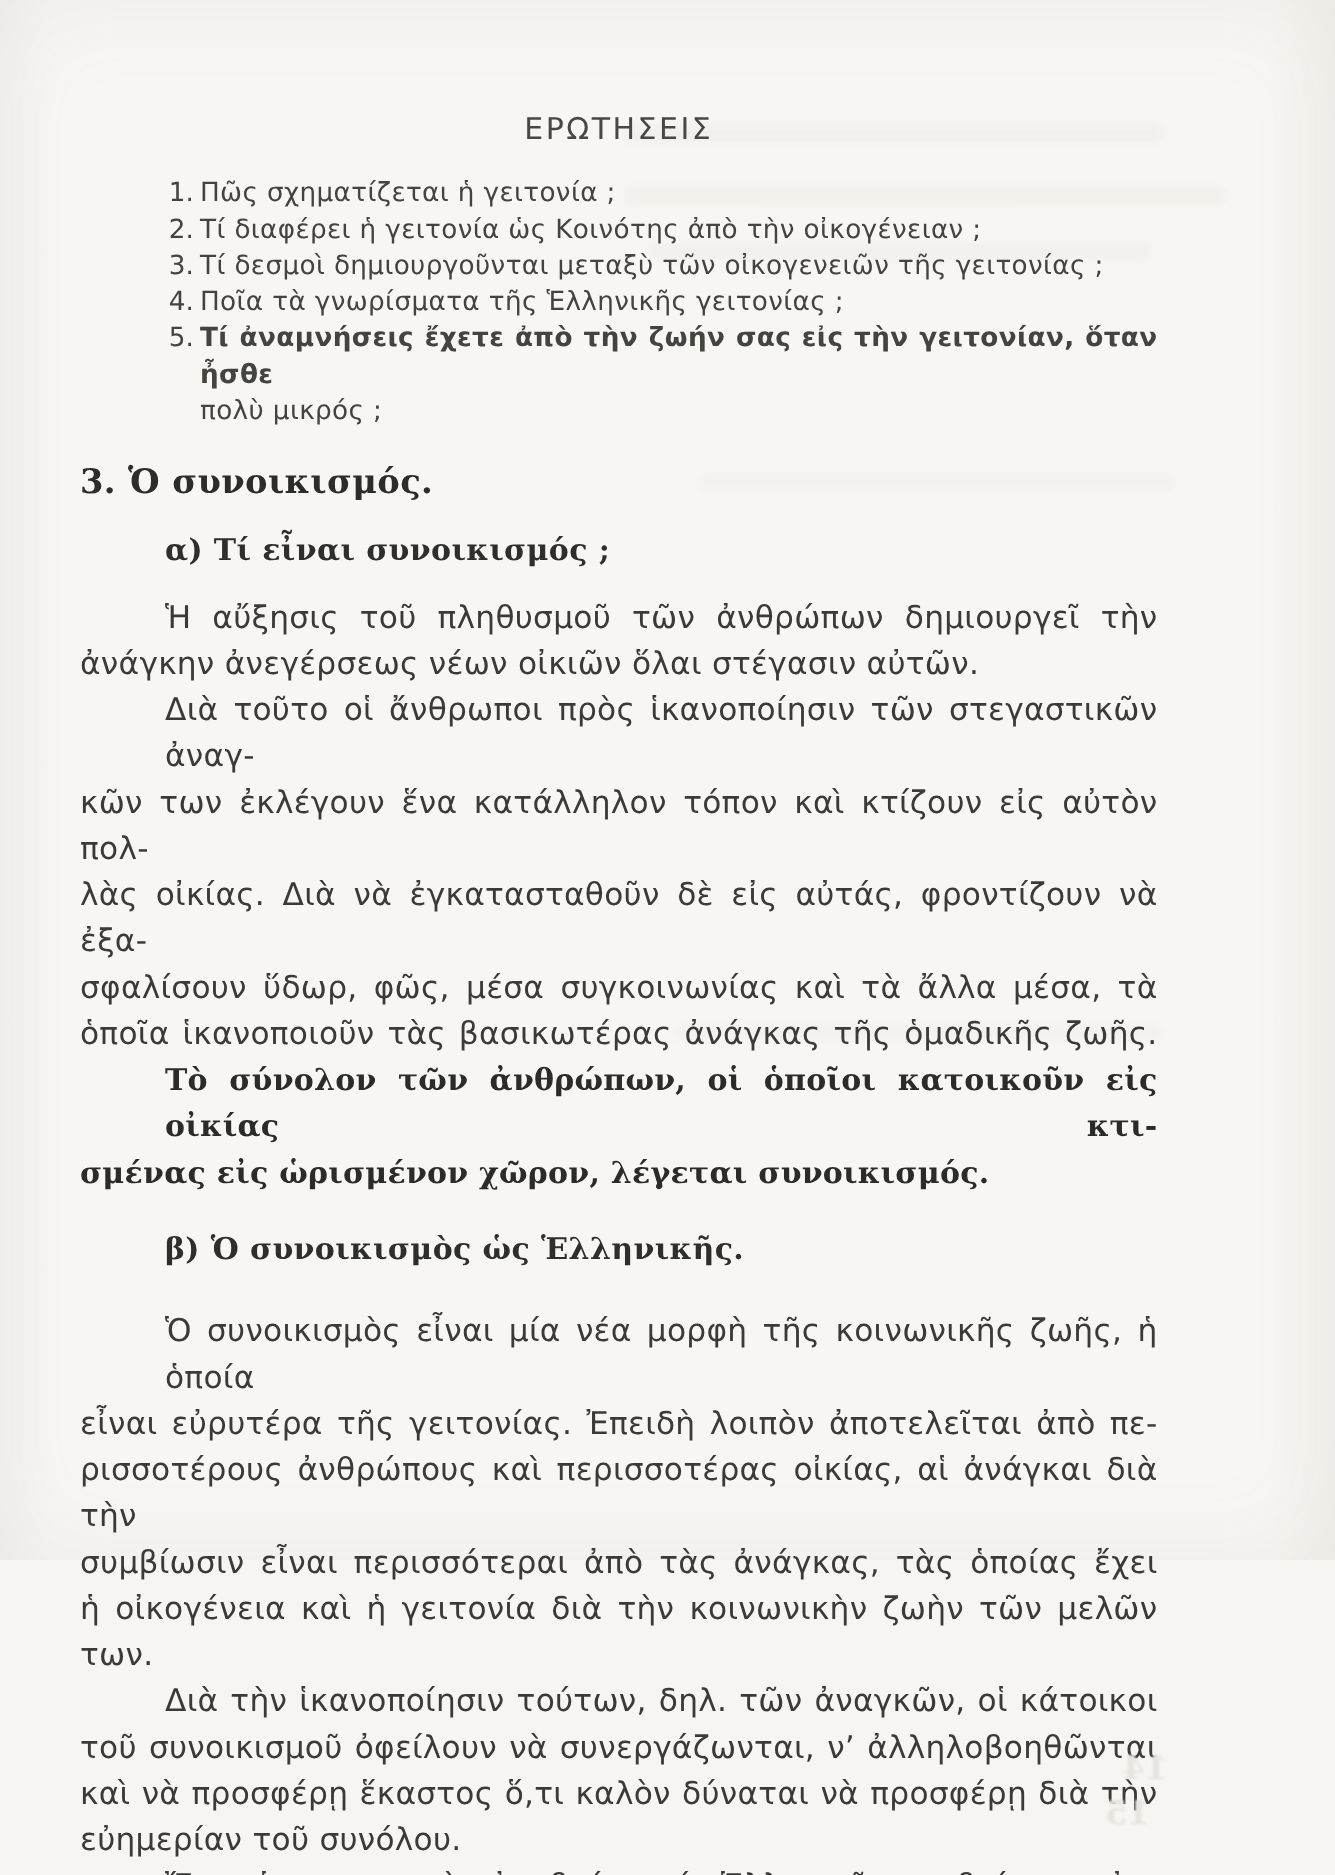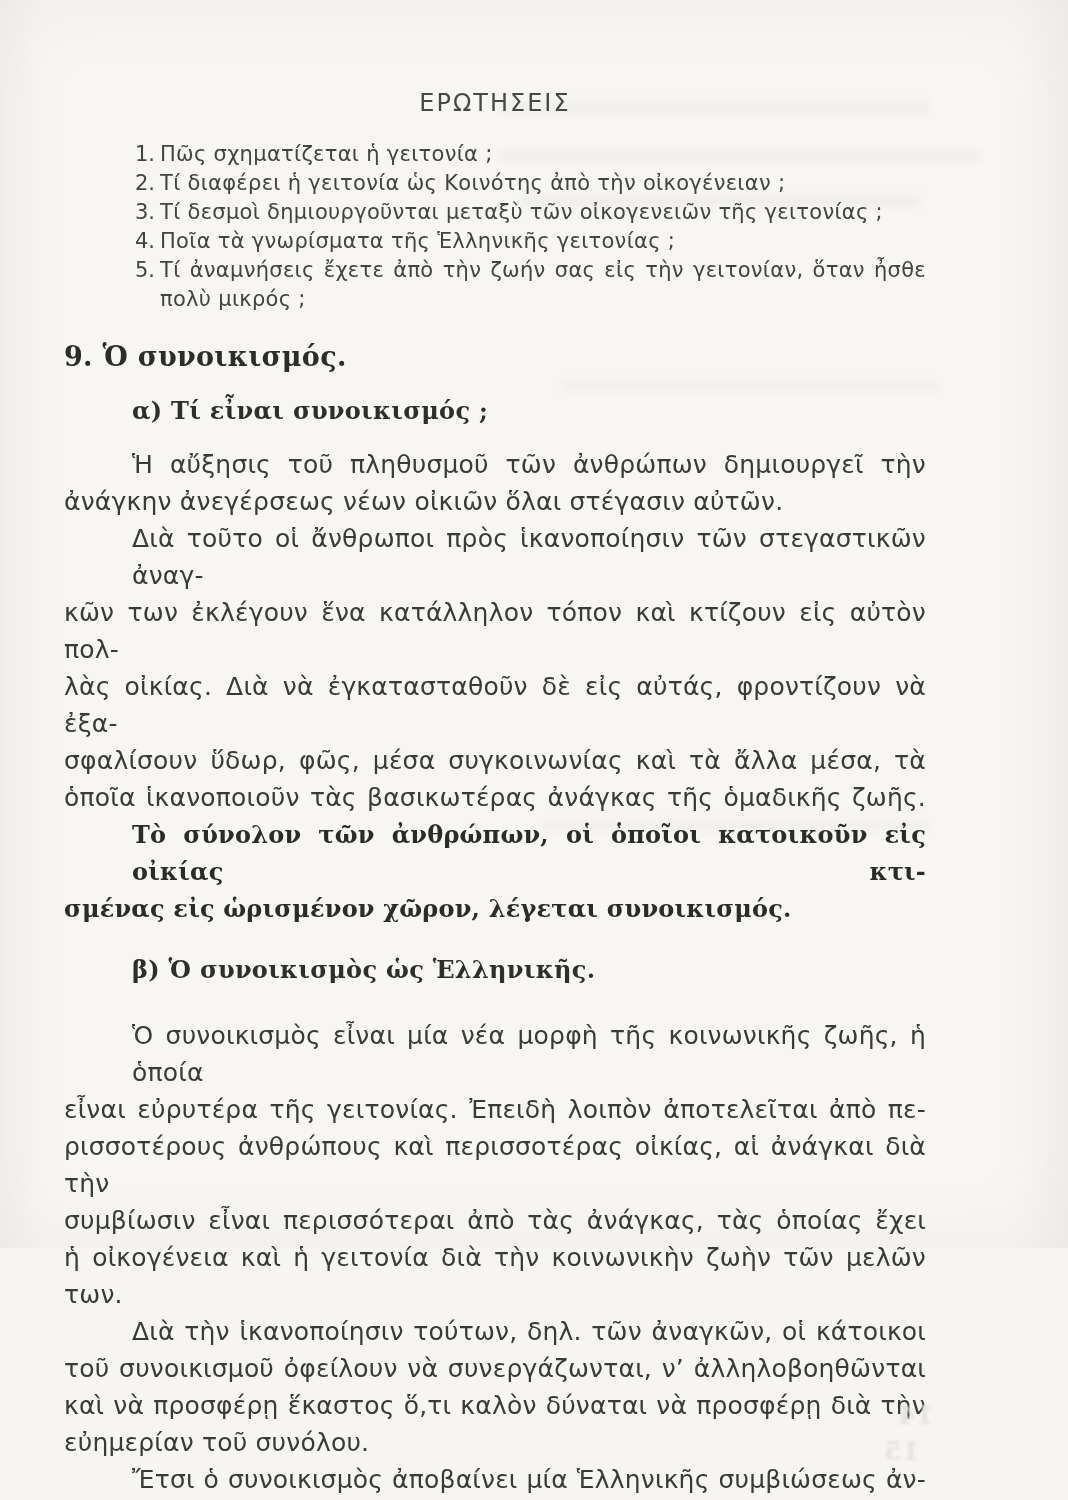--- a/index.html
+++ b/index.html
@@ -29,21 +29,21 @@
   .q-list{margin-top:22px;}
   .q-item{position:relative;padding-left:96px;}
   .q-num{
     position:absolute;left:71px;top:0;
     font-size:21px;line-height:29px;color:#43433f;
   }
   .q-line{
     font-size:21px;line-height:29px;color:#43433f;
     letter-spacing:0.3px;
   }
-  .q-line.j{text-align:justify;text-align-last:justify;}
+  .q-line.j{text-align:justify;text-align-last:justify;font-weight:bold;}
   .section-title{
     margin-top:26px;
     font-family:"DejaVu Serif",serif;
     font-weight:700;
     font-size:27px;line-height:34px;
     color:#2c2c2a;
     letter-spacing:0.3px;
   }
   .sub-title{
     font-family:"DejaVu Serif",serif;
@@ -113,21 +113,21 @@
         <span class="q-num">4.</span>
         <div class="q-line">Ποῖα τὰ γνωρίσματα τῆς Ἑλληνικῆς γειτονίας ;</div>
       </div>
       <div class="q-item">
         <span class="q-num">5.</span>
         <div class="q-line j">Τί ἀναμνήσεις ἔχετε ἀπὸ τὴν ζωήν σας εἰς τὴν γειτονίαν, ὅταν ἦσθε</div>
         <div class="q-line">πολὺ μικρός ;</div>
       </div>
     </div>
 
-    <div class="section-title">9. Ὁ συνοικισμός.</div>
+    <div class="section-title">3. Ὁ συνοικισμός.</div>
 
     <div class="sub-title a">α) Τί εἶναι συνοικισμός ;</div>
 
     <div class="para mt20">
       <div class="bline j ind">Ἡ αὔξησις τοῦ πληθυσμοῦ τῶν ἀνθρώπων δημιουργεῖ τὴν</div>
       <div class="bline">ἀνάγκην ἀνεγέρσεως νέων οἰκιῶν ὅλαι στέγασιν αὐτῶν.</div>
     </div>
 
     <div class="para">
       <div class="bline j ind">Διὰ τοῦτο οἱ ἄνθρωποι πρὸς ἱκανοποίησιν τῶν στεγαστικῶν ἀναγ-</div>

